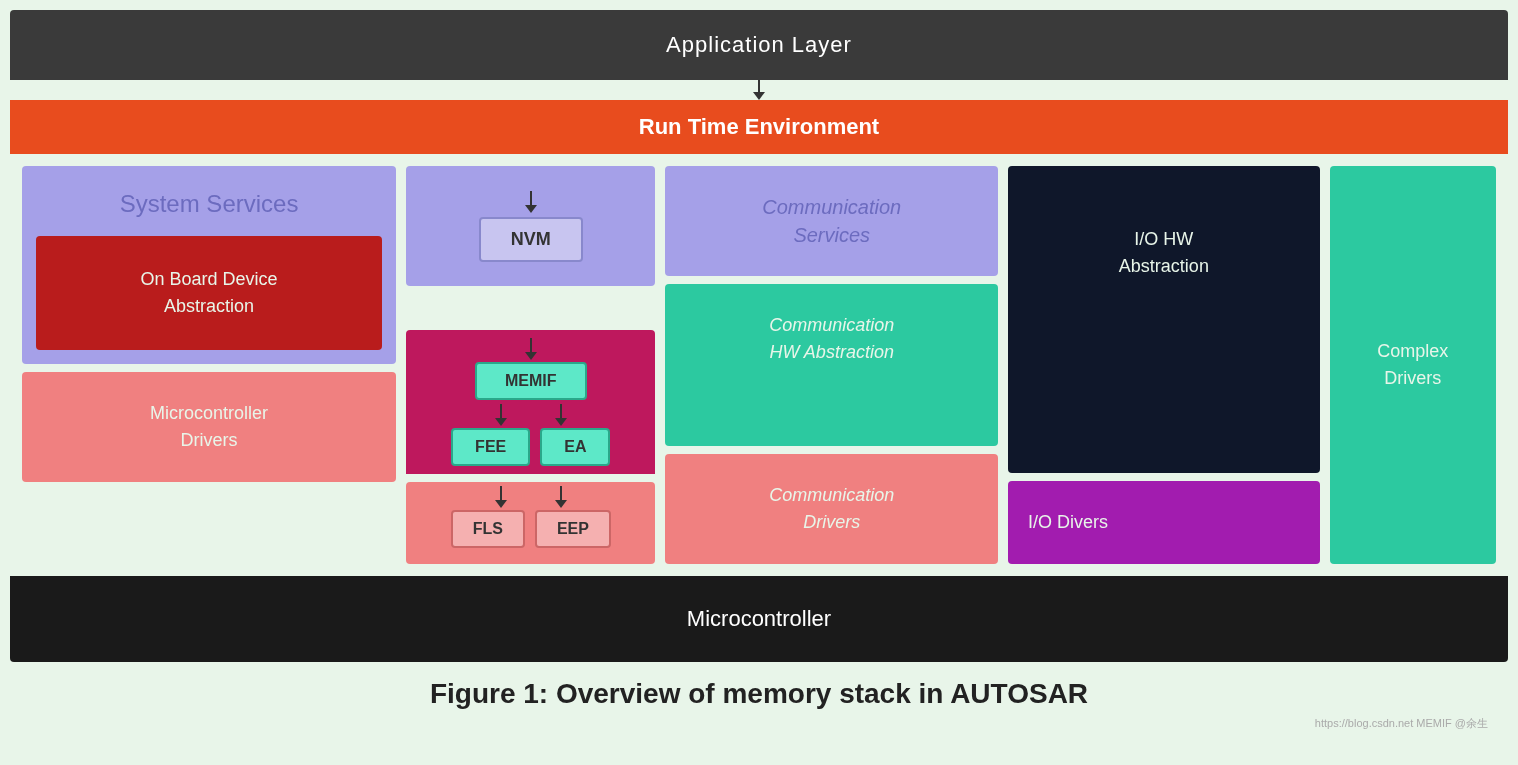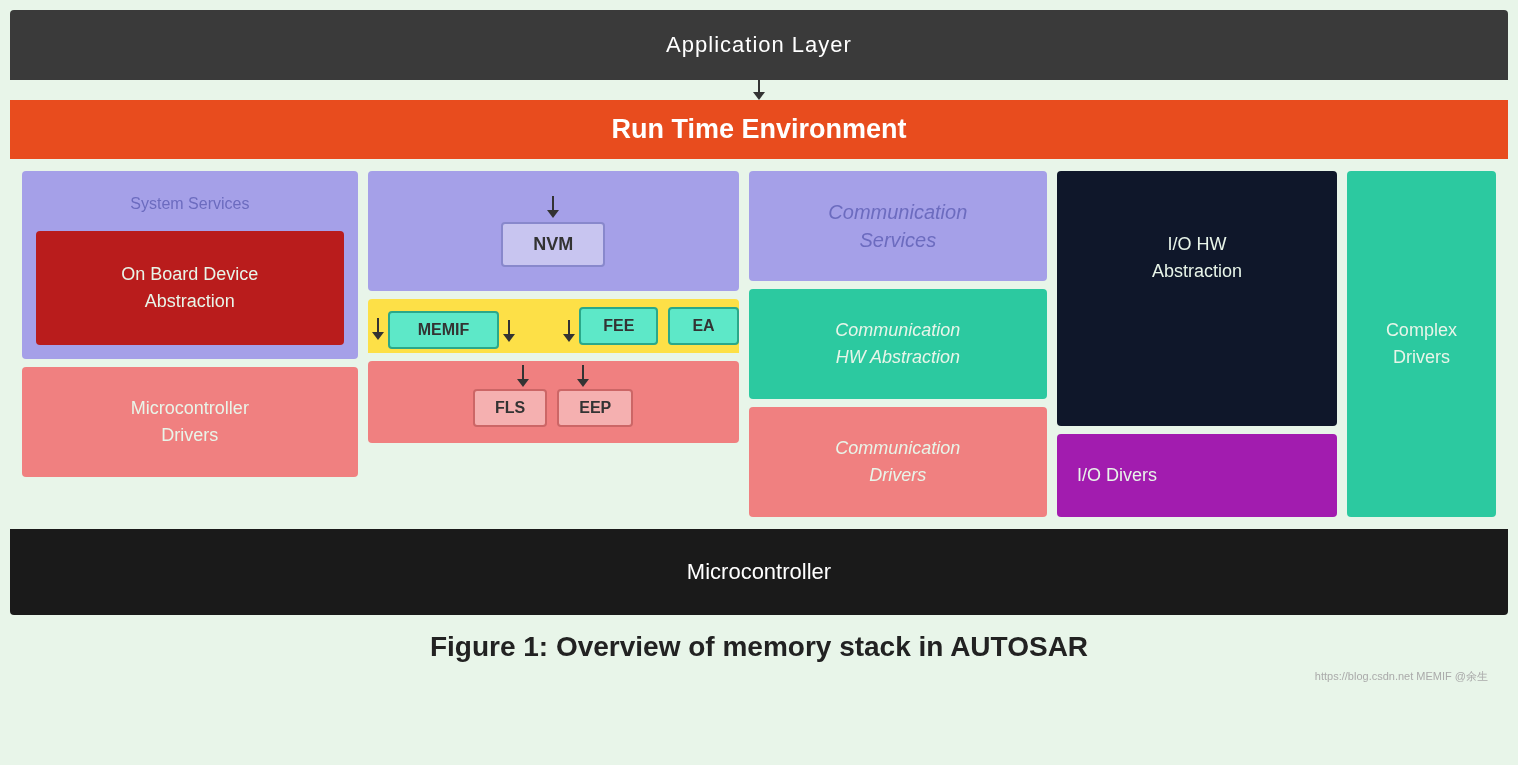--- a/index.html
+++ b/index.html
@@ -25,21 +25,21 @@
       letter-spacing: 1px;
       border-radius: 4px 4px 0 0;
     }
 
     
     .rte-layer {
       background: #e84c1e;
       color: #ffffff;
       text-align: center;
       padding: 14px;
-      font-size: 27px;
+      font-size: 22px;
       font-weight: bold;
       position: relative;
     }
 
     
     .bsw-area {
       background: #e8f5e9;
       padding: 12px;
       display: flex;
       gap: 10px;
@@ -59,21 +59,21 @@
       border-radius: 4px;
       padding: 14px;
       min-height: 110px;
       display: flex;
       flex-direction: column;
       gap: 8px;
     }
 
     .system-services-label {
       color: #6666bb;
-      font-size: 16px;
+      font-size: 24px;
       text-align: center;
       padding: 10px 0;
       opacity: 0.9;
     }
 
     .onboard-block {
       background: #b91c1c;
       border-radius: 4px;
       padding: 30px 20px;
       text-align: center;
@@ -338,21 +338,21 @@
       <div class="nvm-outer">
         <svg width="20" height="24" style="margin-bottom:2px;">
           <line x1="10" y1="0" x2="10" y2="16" stroke="#333" stroke-width="2"></line>
           <polygon points="4,14 16,14 10,22" fill="#333"></polygon>
         </svg>
         <div class="nvm-box">
           <span>NVM</span>
         </div>
       </div>
 
-      <div style="display:flex; align-items:center; width:100%; background:#fde047; padding-top:8px; border-radius:4px 4px 0 0; margin-bottom:0;">
+      <div style="display:flex; flex-direction:column; align-items:center; width:100%; background:#be185d; padding-top:8px; border-radius:4px 4px 0 0; margin-bottom:0;margin-top:36px;">
         <svg width="20" height="24">
           <line x1="10" y1="0" x2="10" y2="16" stroke="#333" stroke-width="2"></line>
           <polygon points="4,14 16,14 10,22" fill="#333"></polygon>
         </svg>
         <div class="memif-box">
           <span>MEMIF</span>
         </div>
 
         <div style="display:flex; gap:40px; margin-top:4px;">
           <svg width="20" height="24">

